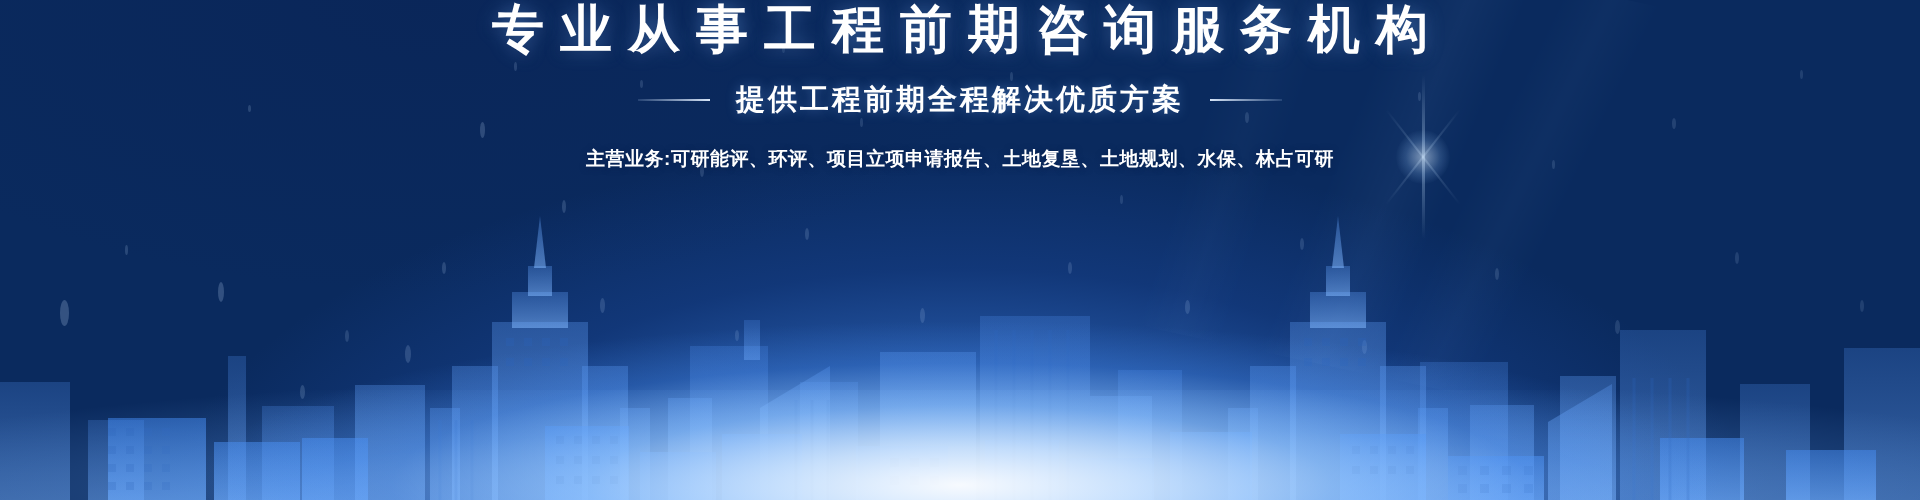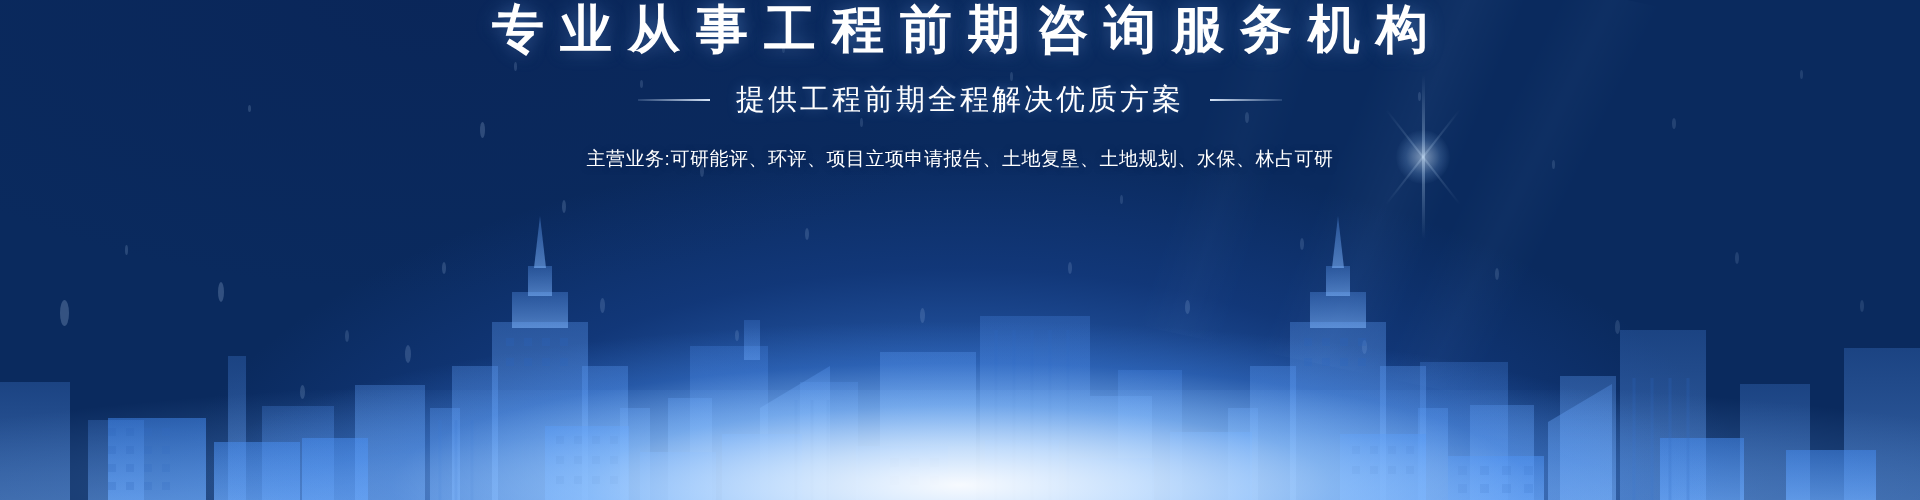--- a/index.html
+++ b/index.html
@@ -163,31 +163,31 @@
     width: 72px;
     height: 2px;
     background: linear-gradient(90deg, rgba(190,218,255,0.15), rgba(225,238,255,0.95));
   }
   .dash.right {
     background: linear-gradient(90deg, rgba(225,238,255,0.95), rgba(190,218,255,0.15));
   }
   .subline {
     color: #ffffff;
     font-size: 29px;
-    font-weight: 400;
+    font-weight: 700;
     letter-spacing: 3px;
     white-space: nowrap;
     text-shadow: 0 0 12px rgba(120,180,255,0.40);
   }
 
   .tagline {
     margin-top: 26px;
     color: #ffffff;
     font-size: 19px;
-    font-weight: 400;
+    font-weight: 700;
     letter-spacing: 0.5px;
     white-space: nowrap;
     text-shadow: 0 1px 6px rgba(0,25,70,0.55);
   }
 </style>
 </head>
 <body>
 
 <div class="banner">
 

